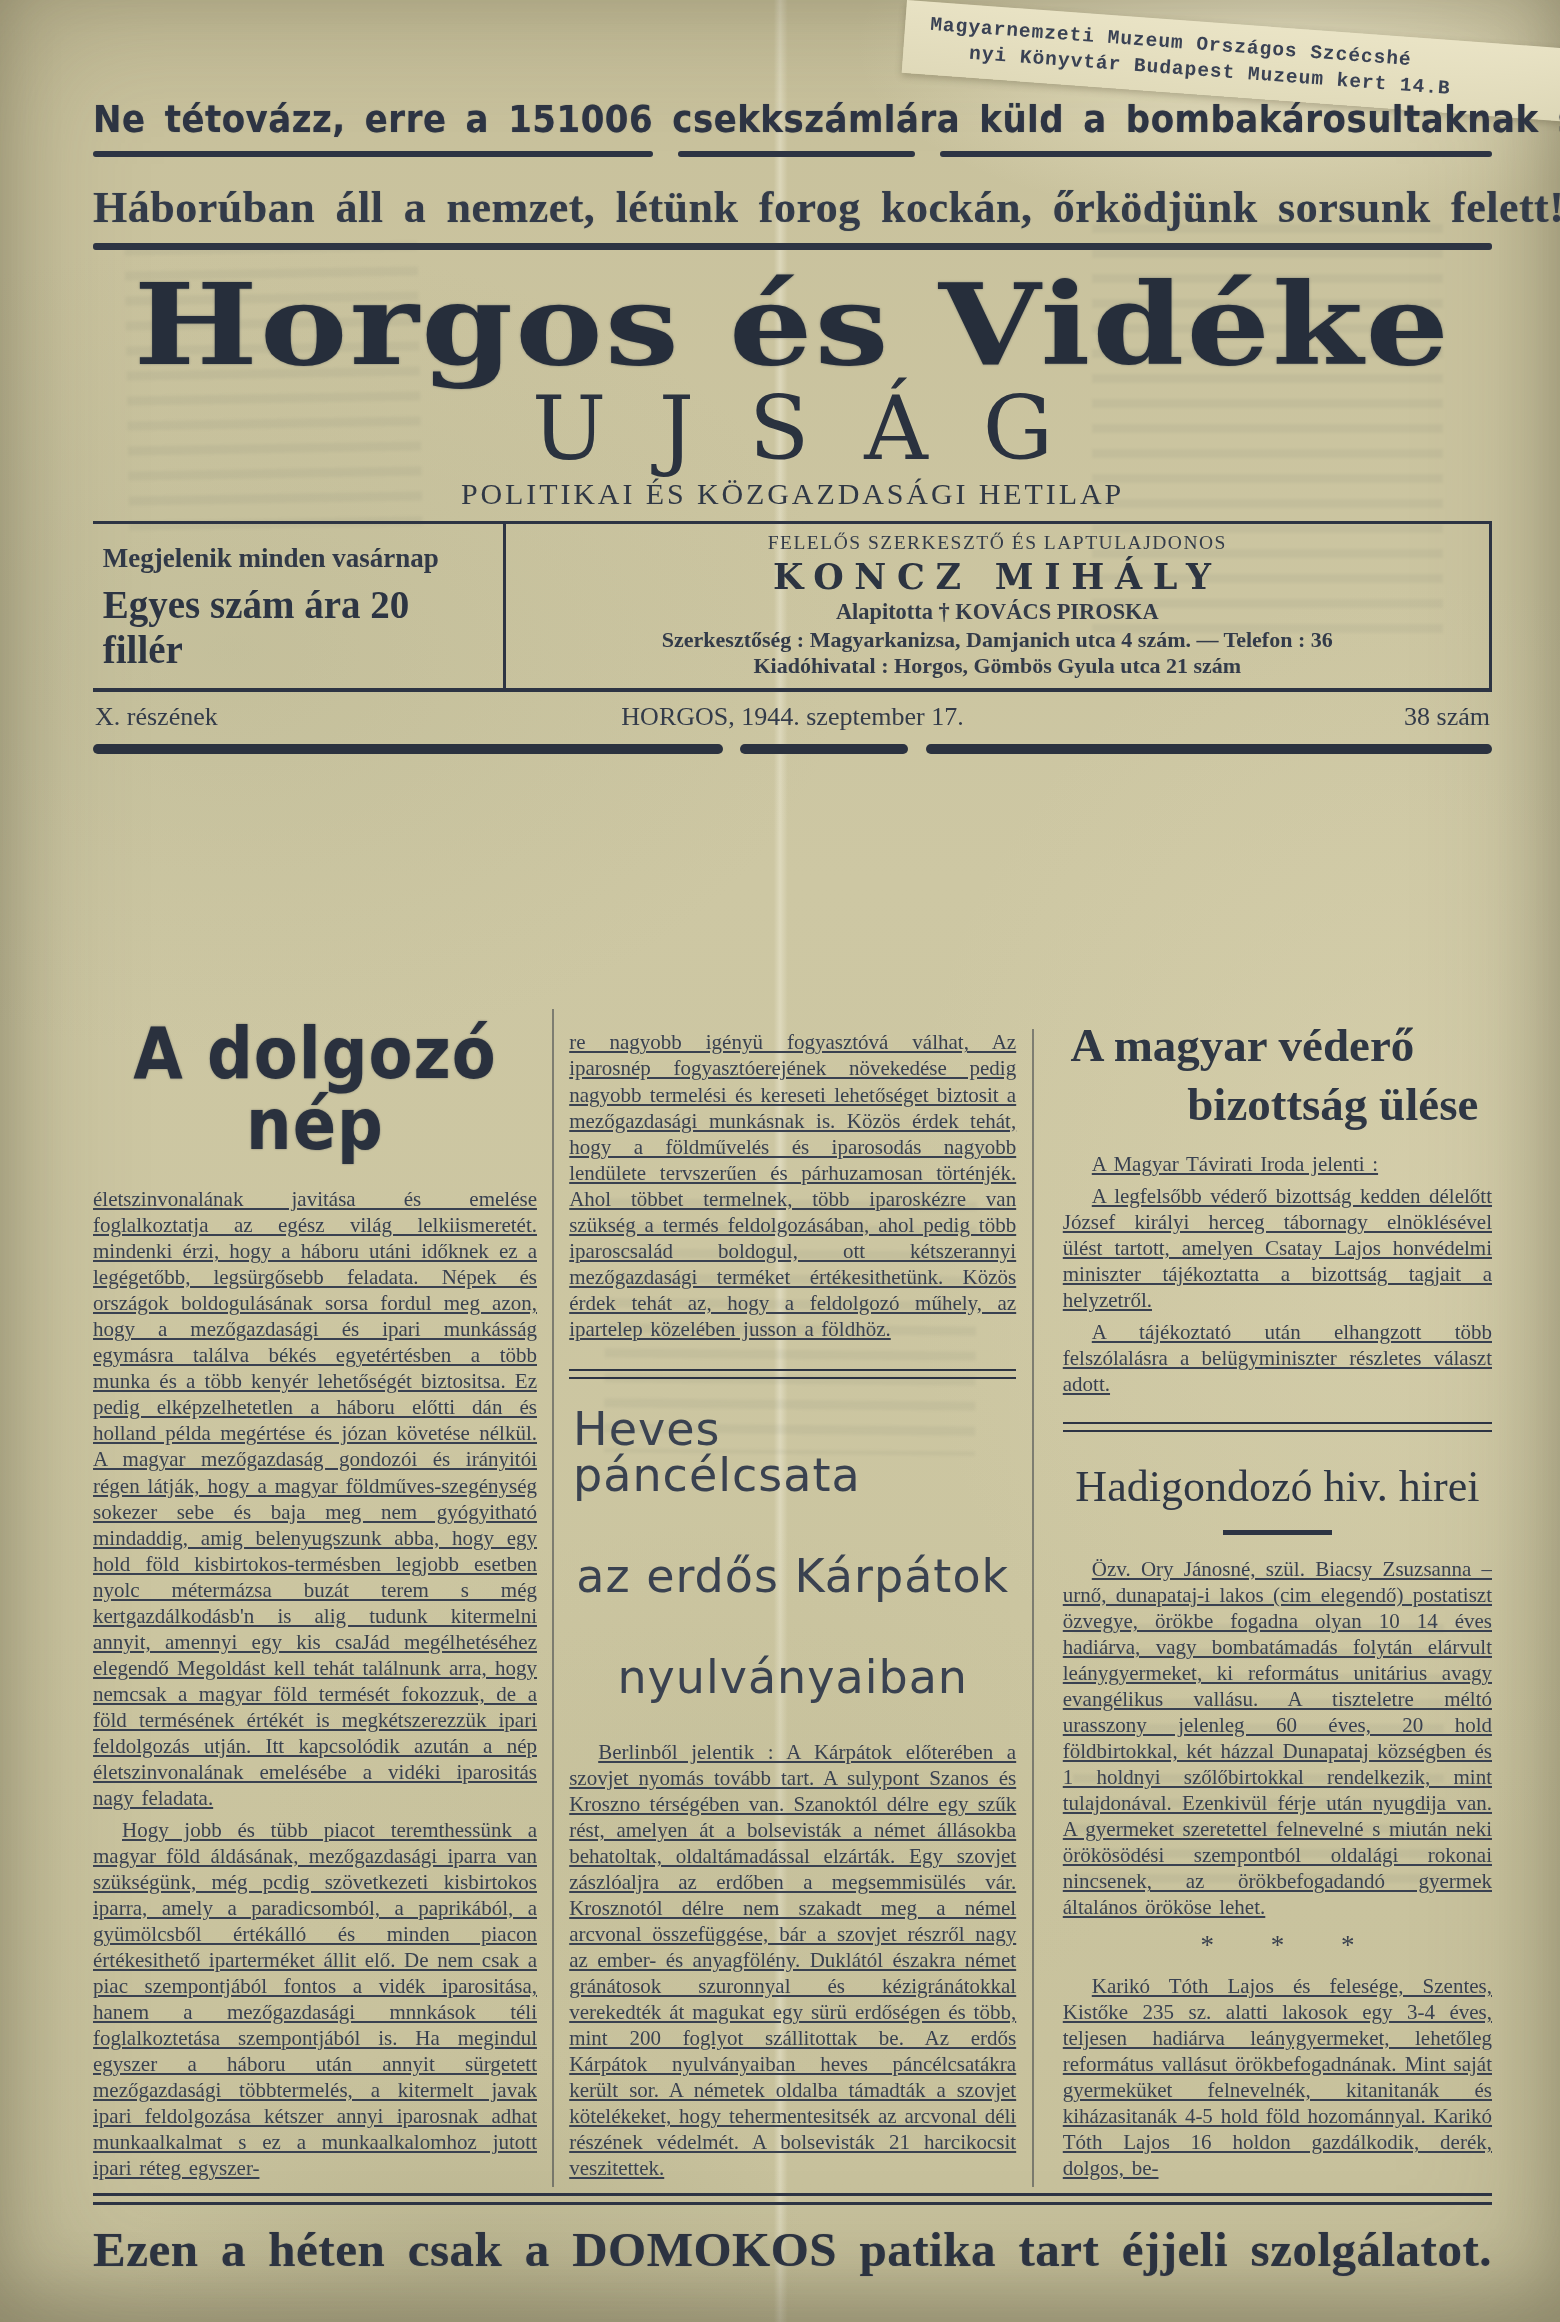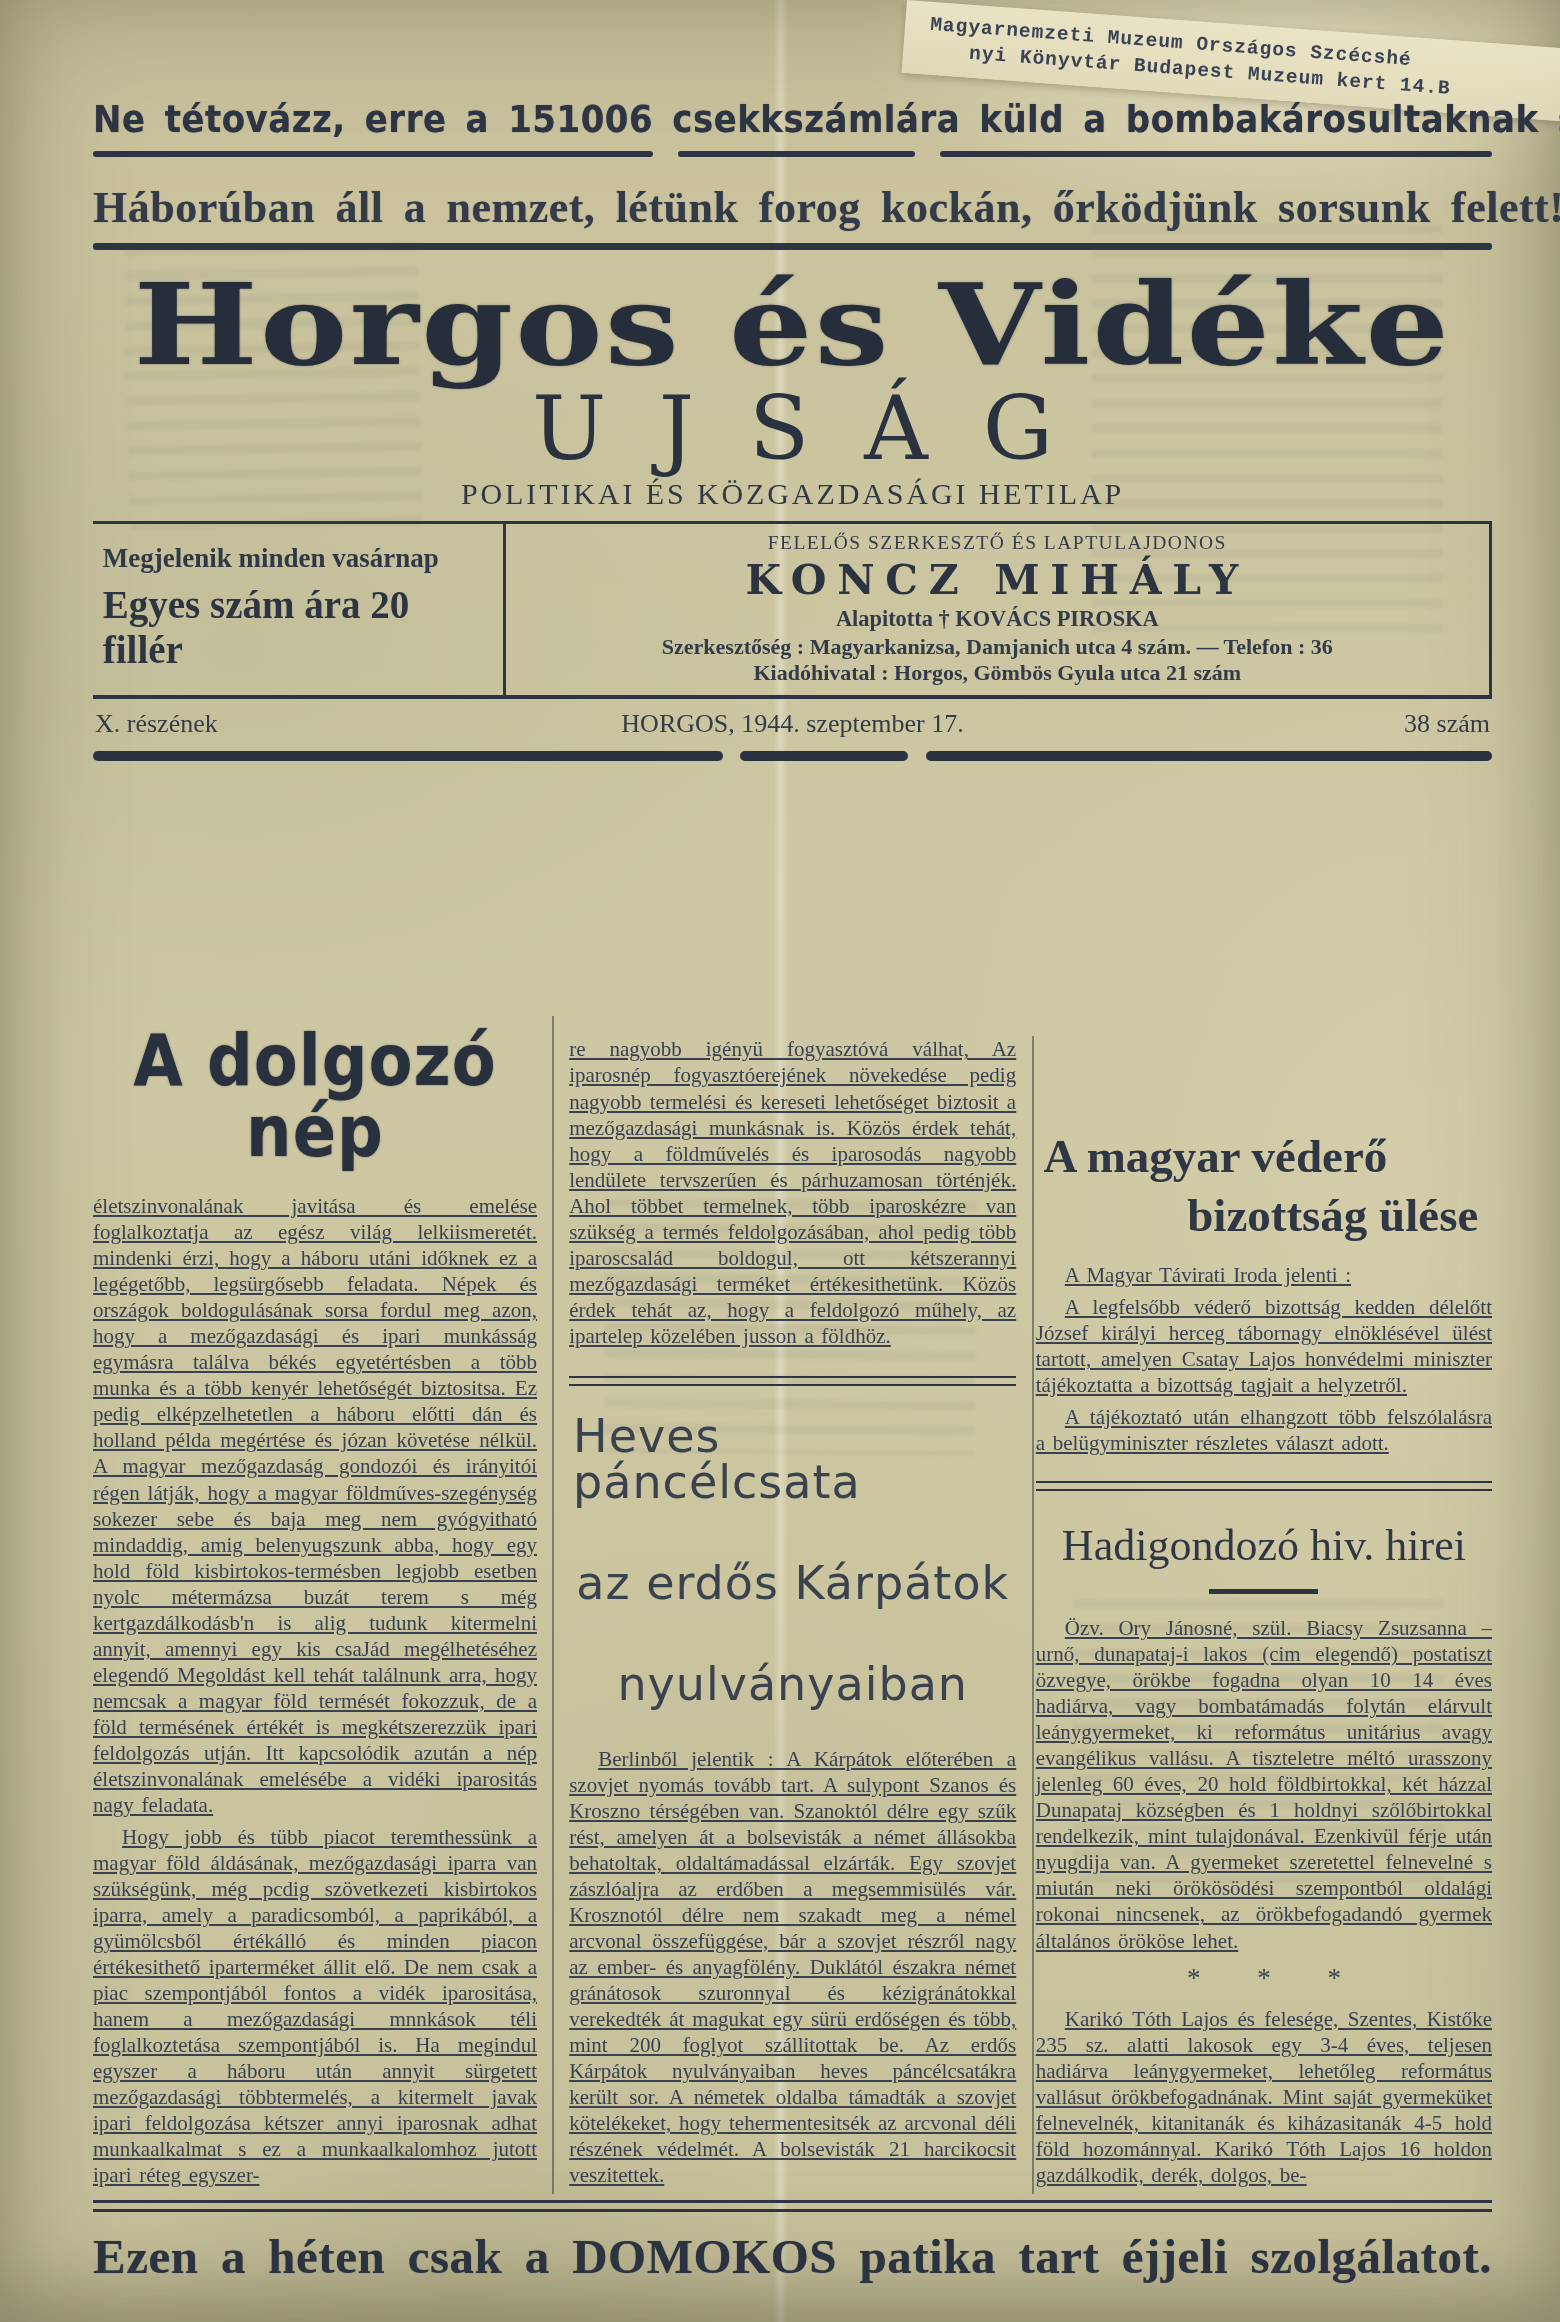--- a/index.html
+++ b/index.html
@@ -73,21 +73,21 @@
   .rule-thin{height:2.9px;background:#2d3443;margin-top:9.8px;}
 
   
   .info-row{display:flex;border-bottom:4.9px solid #2d3443;}
   .info-cell{padding:11.7px 9.8px;}
   .ic-left{width:390px;border-right:3.9px solid #2d3443;padding-top:19.5px;}
   .pub-schedule{font-weight:700;font-size:27px;color:#313947;}
   .pub-price{font-weight:700;font-size:39px;color:#2d3543;margin-top:7.8px;}
   .ic-center{flex:1;text-align:center;border-right:3.9px solid #2d3443;padding-top:7.8px;padding-bottom:9.8px;}
   .ed-role{font-size:19.5px;letter-spacing:1.5px;color:#343c4a;}
-  .ed-name{font-family:"DejaVu Serif",serif;font-weight:700;font-size:41px;letter-spacing:10.7px;color:#2c3441;margin-top:2px;}
+  .ed-name{font-family:"DejaVu Serif",serif;font-weight:700;font-size:35px;letter-spacing:10.7px;color:#2c3441;margin-top:2px;}
   .ed-founder{font-weight:700;font-size:22.4px;margin-top:2px;color:#333b49;}
   .ed-office{font-weight:700;font-size:22px;margin-top:2px;color:#333b49;}
   .ed-publisher{font-weight:700;font-size:22px;color:#333b49;}
   .ic-right{width:419px;padding-top:15.6px;text-align:center;}
   .sub-title{font-size:25px;letter-spacing:2px;color:#313947;}
   .sub-line{font-size:24.4px;margin-top:2px;color:#343c4a;}
 
   
   .dateline{display:flex;align-items:baseline;padding:9.8px 2px 11.7px;font-size:26px;color:#333b49;}
   .dl-vol{flex:1;text-align:left;}
@@ -95,21 +95,21 @@
   .dl-issue{flex:1;text-align:right;}
   .rule-heavy{display:flex;gap:17.6px;}
   .rule-heavy div{height:9.8px;background:#2b323f;border-radius:4.9px;}
   .rh-a{width:45%;} .rh-b{width:12%;} .rh-c{flex:1;}
 
   
   .body{display:flex;margin-top:21.5px;height:1412px;align-items:flex-end;}
   .col{overflow:hidden;}
   .col1{flex:0 0 444px;padding-right:14.6px;border-right:2px solid rgba(45,52,64,.5);}
   .col2{flex:0 0 447px;padding:0 15.6px;border-right:2px solid rgba(45,52,64,.5);}
-  .col3{flex:1;padding-left:2px;}
+  .col3{flex:1;padding-left:29px;}
   .btxt{font-size:21px;line-height:1.24;text-align:justify;color:#394150;word-spacing:2.4px;margin:0 0 5.9px;text-decoration:underline;}
   .indent{text-indent:29px;}
   .lead-headline{
     font-family:"DejaVu Sans",sans-serif;font-weight:700;font-size:64px;
     color:#2a313e;text-align:center;letter-spacing:1px;line-height:1;
     transform:scaleY(1.1);transform-origin:center top;
     margin:9.8px 0 39px;text-shadow:0 0 2px rgba(42,49,62,.5);
   }
   .sep-dbl{border-top:2.9px solid #2d3443;border-bottom:2.9px solid #2d3443;height:5.9px;margin:27px 0;}
   .panzer-h{font-family:"DejaVu Sans",sans-serif;font-weight:400;font-size:46px;color:#3a4250;letter-spacing:1px;line-height:1;}

